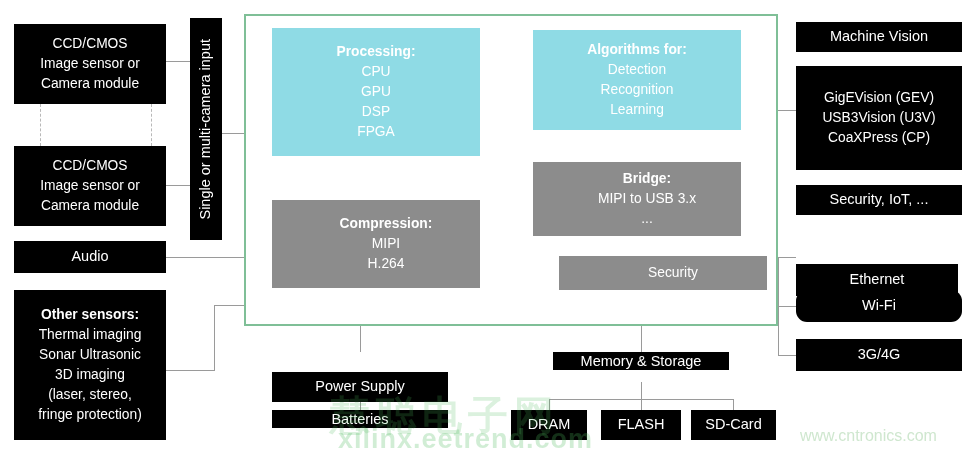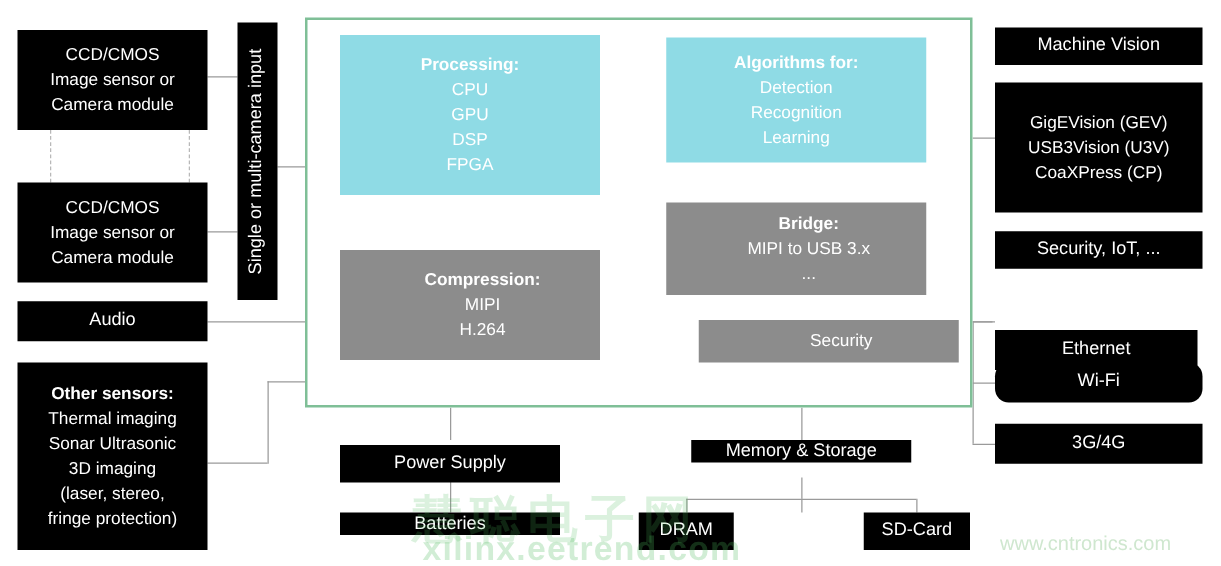--- a/index.html
+++ b/index.html
@@ -238,36 +238,39 @@
   </div>
 
   <div class="box green fs15" style="left:796px; top:290px; width:166px; height:32px;border-radius:11px;">
     <div>Wi-Fi</div>
   </div>
 
   <div class="box green fs15" style="left:796px; top:339px; width:166px; height:32px;">
     <div>3G/4G</div>
   </div>
 
-  <div class="box green fs15" style="left:272px; top:356px; width:176px; height:30px;">
+  <div class="box green fs15" style="left:272px; top:372px; width:176px; height:30px;">
     <div>Power Supply</div>
   </div>
 
   <div class="box green fs15" style="left:272px; top:410px; width:176px; height:18px;">
     <div>Batteries</div>
   </div>
 
   <div class="box green fs15" style="left:553px; top:352px; width:176px; height:18px;">
     <div>Memory &amp; Storage</div>
   </div>
 
   <div class="box green fs15" style="left:511px; top:410px; width:76px; height:30px;">
     <div>DRAM</div>
   </div>
 
+  <div class="box green fs15" style="left:601px; top:410px; width:80px; height:30px;">
+    <div>FLASH</div>
+  </div>
 
   <div class="box green fs15" style="left:691px; top:410px; width:85px; height:30px;">
     <div>SD-Card</div>
   </div>
 
   <div id="wm-cn">慧聪电子网</div>
   <div id="wm-url">xilinx.eetrend.com</div>
   <div id="wm-site">www.cntronics.com</div>
 
 </div>

